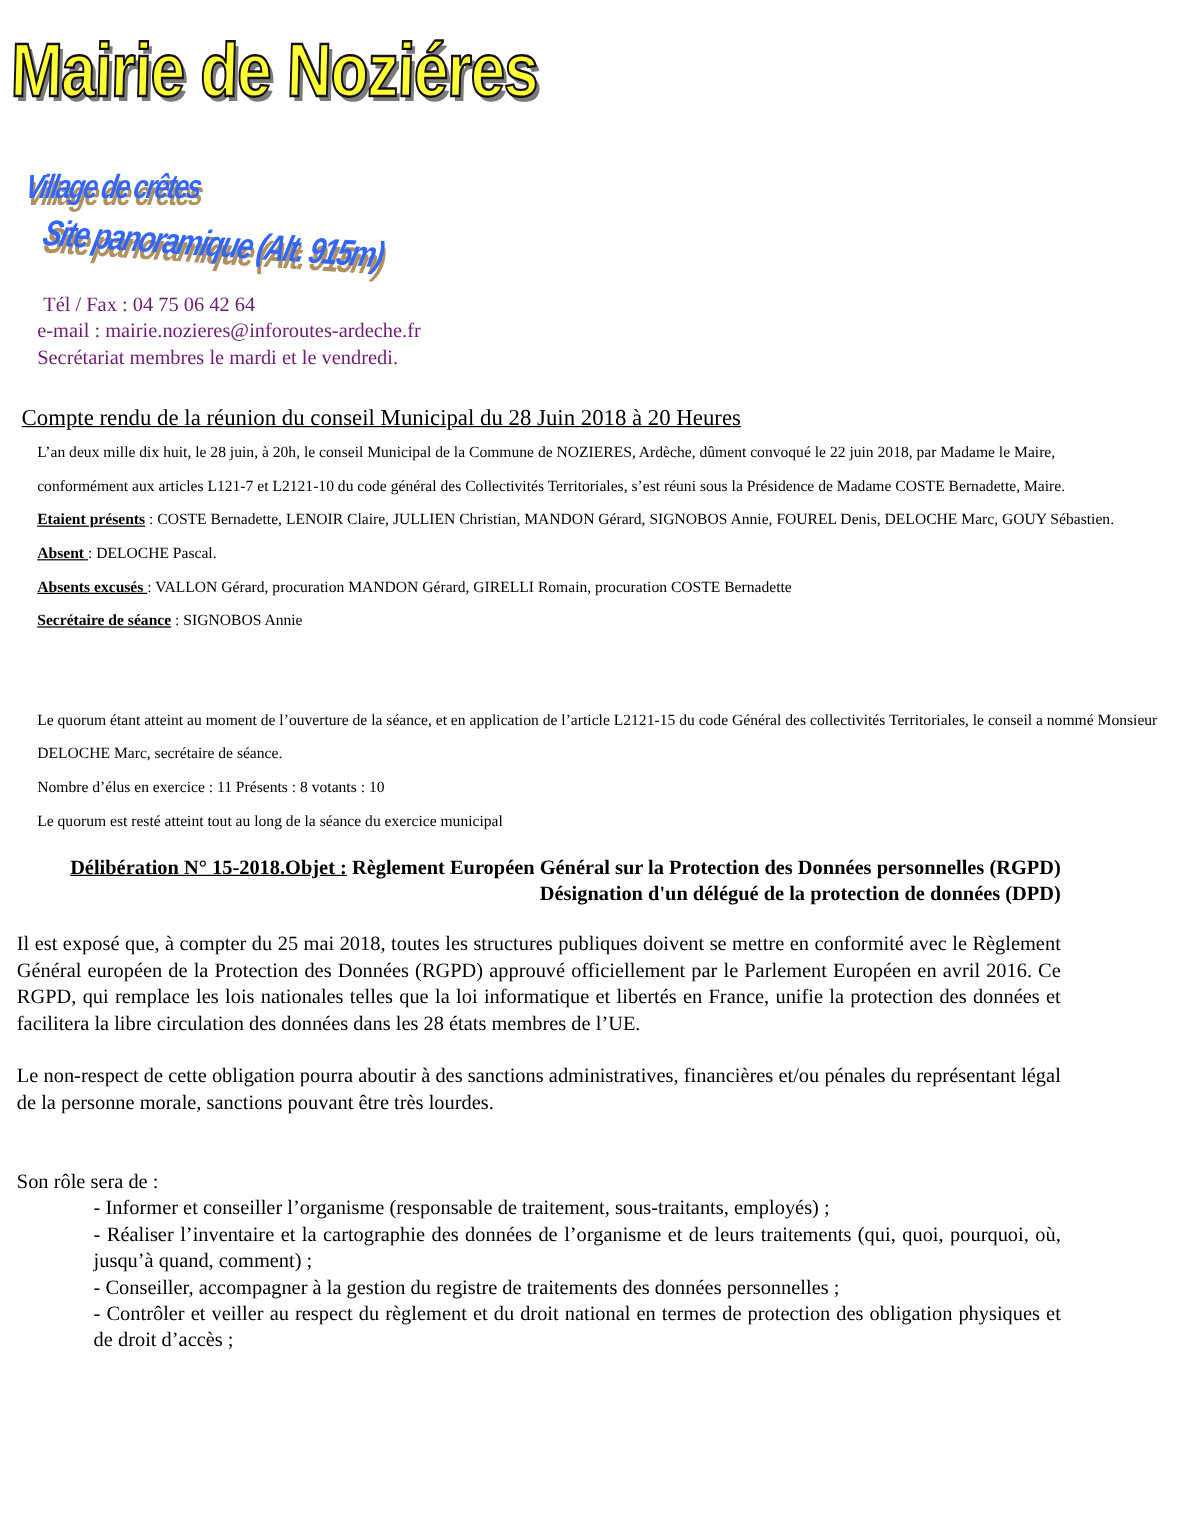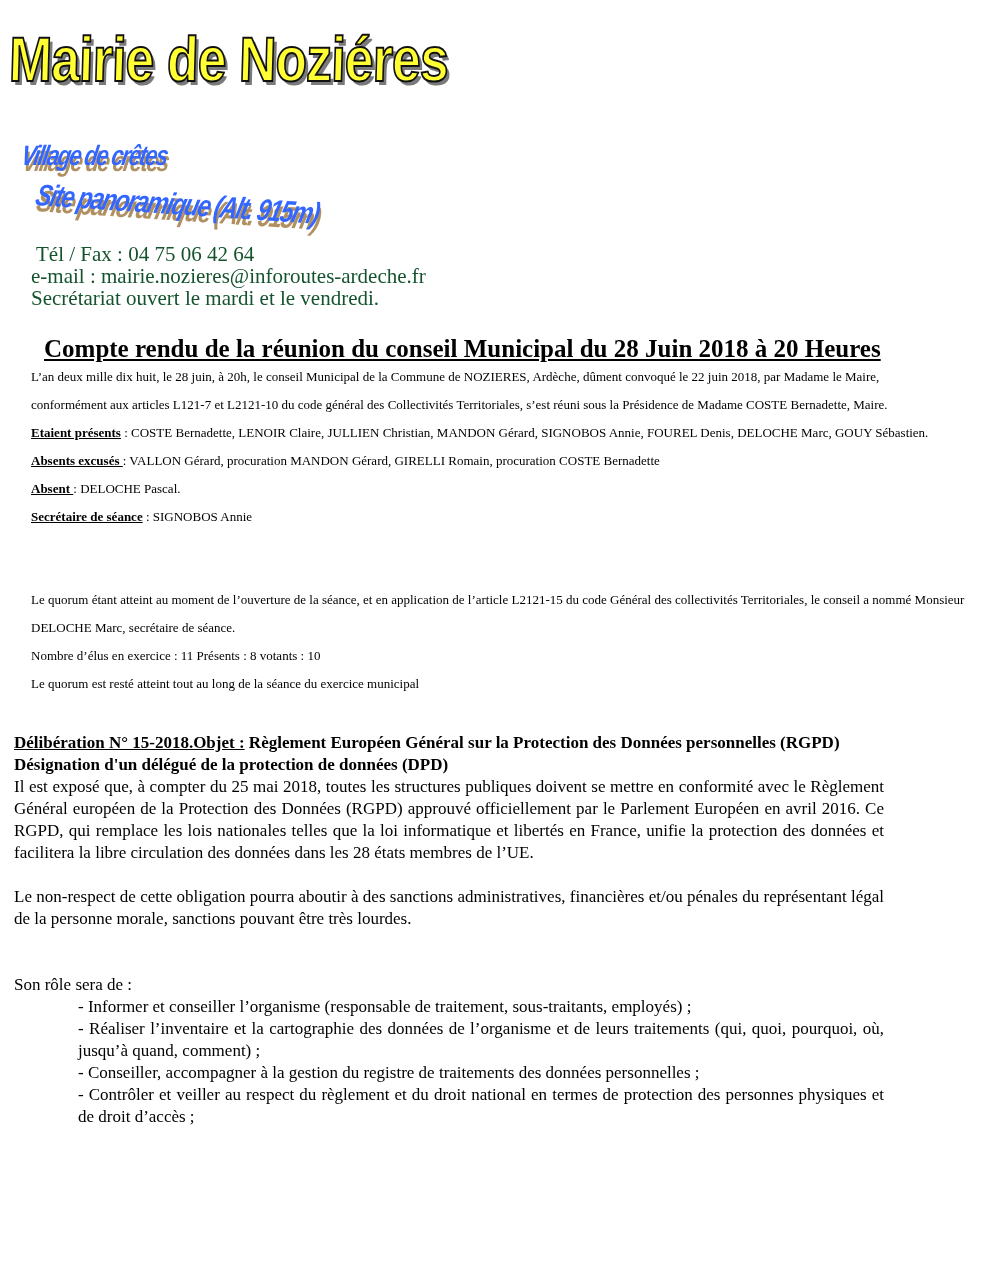--- a/index.html
+++ b/index.html
@@ -29,27 +29,27 @@
       font-weight: bold; font-style: italic;
       color: #3366ff;
       text-shadow: 3px 6px 0 #b09060;
       white-space: nowrap; line-height: 1;
       letter-spacing: -2px;
     }
     .logo-sub1 { left: 24px; top: 142px; font-size: 28px; transform: scaleX(0.78) skewX(-12deg); transform-origin: left top; }
     .logo-sub2 { left: 40px; top: 180px; font-size: 30px; transform: scaleX(0.80) skewX(-14deg) rotate(3deg); transform-origin: left top; }
 
     .contact {
-      left: 31px; top: 243px; color: #14532d; font-size: 21px; line-height: 22px;
+      left: 31px; top: 243px; color: #701a75; font-size: 17px; line-height: 22px;
     }
     .contact div { white-space: nowrap; }
     .contact .tel { padding-left: 5px; }
 
     .main-title {
-      left: 44px; top: 334px; font-size: 25px; font-weight: bold;
+      left: 18px; top: 334px; font-size: 19px; font-weight: normal;
       text-decoration: underline; white-space: nowrap; line-height: 30px;
     }
 
     .body-block {
       left: 31px; width: 900px; font-size: 13px; line-height: 28px;
     }
     .body-block p { margin: 0; }
     .lbl { font-weight: bold; text-decoration: underline; }
 
     .delib {
@@ -63,49 +63,49 @@
 </head>
 <body>
 
 <div class="abs logo-title">Mairie de Noziéres</div>
 <div class="abs logo-sub1">Village de crêtes</div>
 <div class="abs logo-sub2">Site panoramique (Alt. 915m)</div>
 
 <div class="abs contact">
   <div class="tel">Tél / Fax : 04 75 06 42 64</div>
   <div>e-mail : mairie.nozieres@inforoutes-ardeche.fr</div>
-  <div>Secrétariat ouvert le mardi et le vendredi.</div>
+  <div>Secrétariat membres le mardi et le vendredi.</div>
 </div>
 
 <div class="abs main-title">Compte rendu de la réunion du conseil Municipal  du 28 Juin  2018 à 20 Heures</div>
 
 <div class="abs body-block" style="top:363px;">
   <p>L’an deux mille dix huit, le 28 juin, à 20h, le conseil Municipal de la Commune de NOZIERES, Ardèche, dûment convoqué le 22 juin 2018, par Madame le Maire, conformément aux articles L121-7 et L2121-10 du code général des Collectivités Territoriales, s’est réuni sous la Présidence de Madame COSTE Bernadette, Maire.</p>
   <p><span class="lbl">Etaient présents</span><span> : COSTE Bernadette, LENOIR Claire, JULLIEN Christian, MANDON Gérard, SIGNOBOS Annie, FOUREL Denis, DELOCHE Marc,  GOUY Sébastien.</span></p>
+  <p><span class="lbl">Absent </span><span>: DELOCHE Pascal.</span></p>
   <p><span class="lbl">Absents excusés </span><span>: VALLON Gérard, procuration MANDON Gérard,  GIRELLI Romain, procuration COSTE Bernadette</span></p>
-  <p><span class="lbl">Absent </span><span>: DELOCHE Pascal.</span></p>
   <p><span class="lbl">Secrétaire de séance</span><span> : SIGNOBOS Annie</span></p>
 </div>
 
 <div class="abs body-block" style="top:558px; width:940px;margin-top:28px;">
   <p>Le quorum étant atteint au moment de l’ouverture de la séance, et en application de l’article L2121-15 du code Général des collectivités Territoriales, le conseil a nommé  Monsieur DELOCHE Marc, secrétaire de séance.</p>
   <p>Nombre d’élus en exercice : 11 Présents : 8  votants : 10</p>
   <p>Le quorum est resté atteint tout au long de la séance du exercice municipal</p>
 </div>
 
-<div class="abs delib" style="top:732px;">
+<div class="abs delib" style="top:712px;text-align:right;">
   <p class="delib-title">
     <span class="lbl">Délibération N° 15-2018.Objet :</span><span> Règlement Européen Général sur la Protection des Données personnelles (RGPD) Désignation d'un délégué de la protection de données (DPD)</span>
   </p>
 </div>
 
 <div class="abs delib" style="top:776px;">
   <p class="justify">Il est exposé que, à compter du 25 mai 2018, toutes les structures publiques doivent se mettre en conformité avec le Règlement Général européen de la Protection des Données (RGPD) approuvé officiellement par le Parlement Européen en avril 2016. Ce RGPD, qui remplace les lois nationales telles que la loi informatique et libertés en France, unifie la protection des données et facilitera la libre circulation des données dans les 28 états membres de l’UE.</p>
   <p style="height:22px;"></p>
   <p class="justify">Le non-respect de cette obligation pourra aboutir à des sanctions administratives, financières et/ou pénales du représentant légal de la personne morale, sanctions pouvant être très lourdes.</p>
   <p style="height:22px;"></p>
   <p style="height:22px;"></p>
   <p>Son rôle sera de :</p>
   <p class="list-item">- Informer et conseiller l’organisme (responsable de traitement, sous-traitants, employés) ;</p>
   <p class="list-item">- Réaliser l’inventaire et la cartographie des données de l’organisme et de leurs traitements (qui, quoi, pourquoi, où, jusqu’à quand, comment) ;</p>
   <p class="list-item">- Conseiller, accompagner à la gestion du registre de traitements des données personnelles ;</p>
-  <p class="list-item">- Contrôler et veiller au respect du règlement et du droit national en termes de protection des personnes physiques et de droit d’accès ;</p>
+  <p class="list-item">- Contrôler et veiller au respect du règlement et du droit national en termes de protection des obligation physiques et de droit d’accès ;</p>
 </div>
 
 </body></html>

